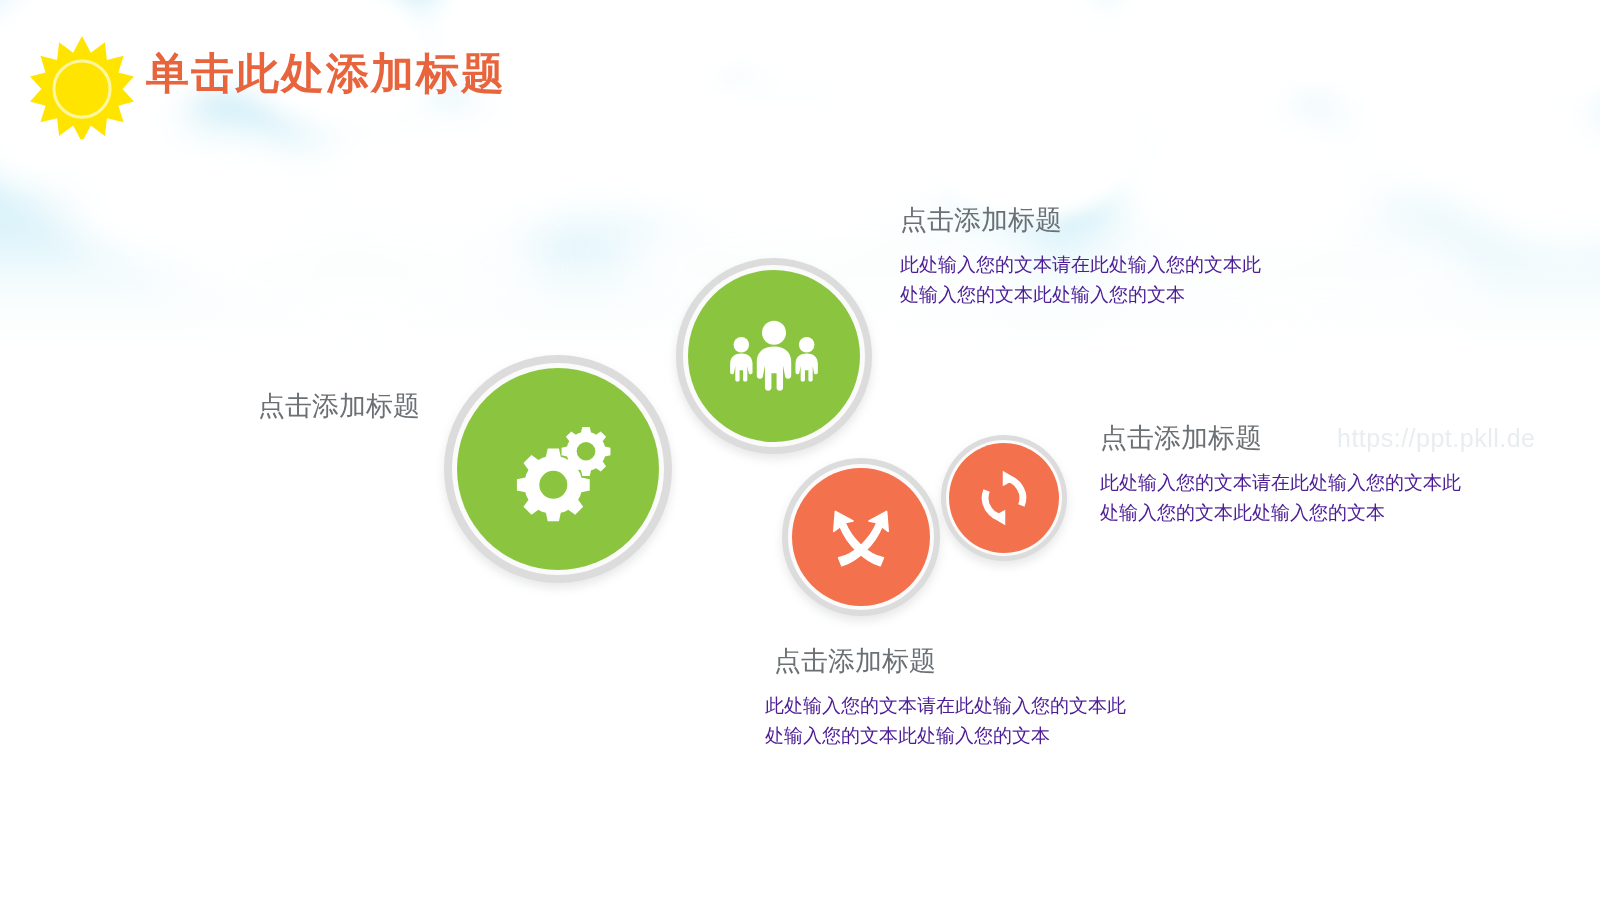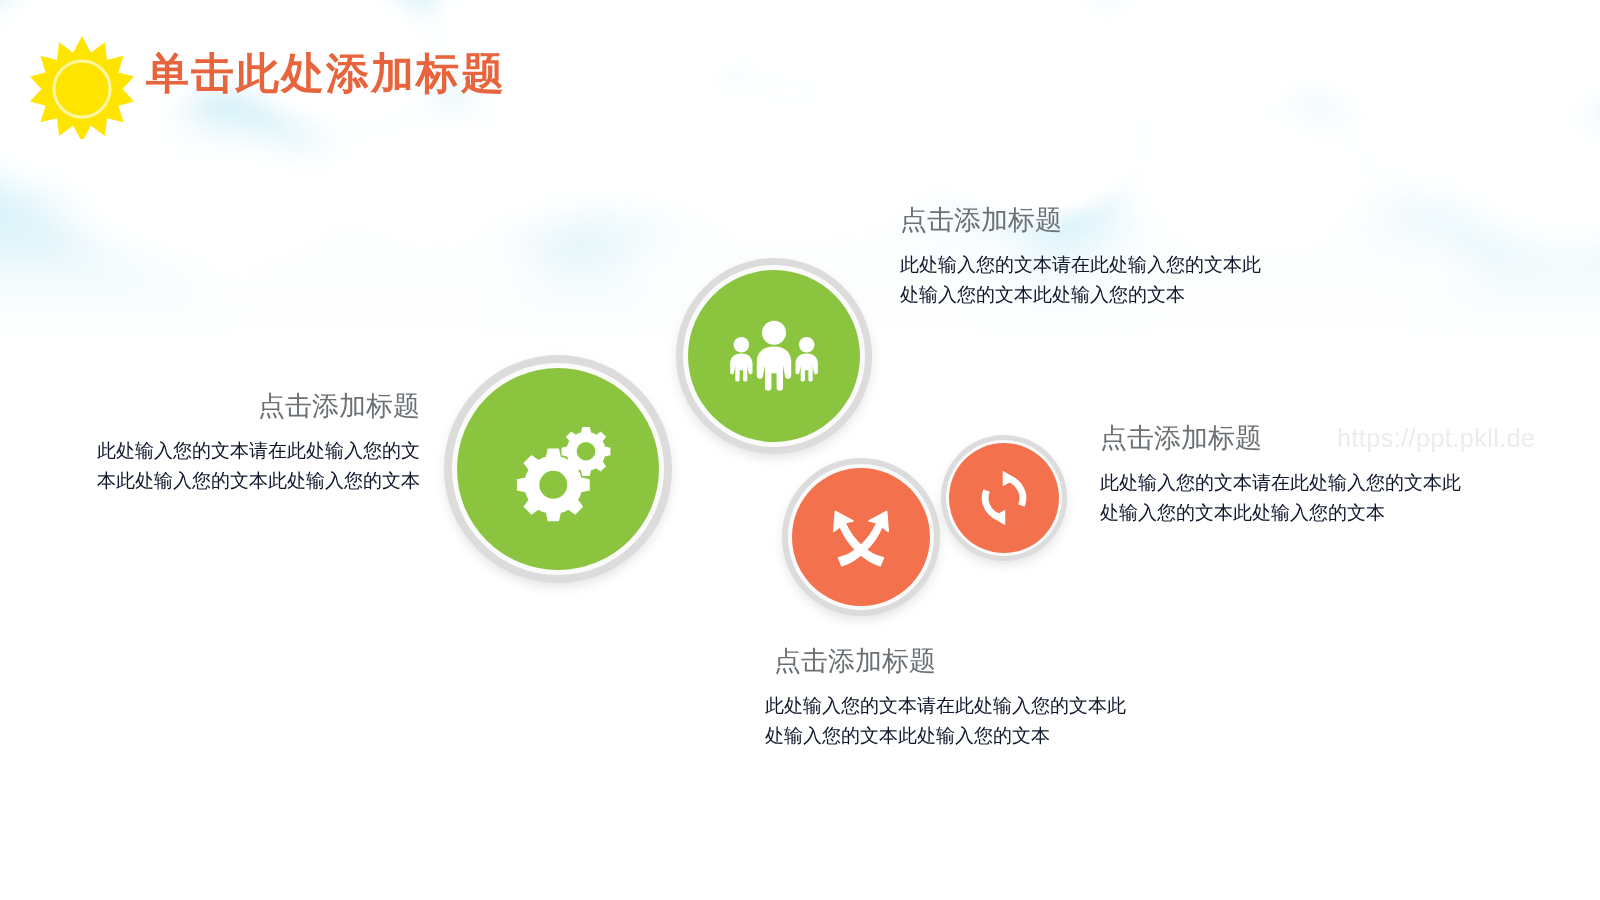--- a/index.html
+++ b/index.html
@@ -110,21 +110,21 @@
   
   .txtblock { position: absolute; }
   .txtblock .bt {
     font-size: 27px;
     color: #6b7074;
     line-height: 1.2;
     white-space: nowrap;
   }
   .txtblock .bd {
     font-size: 19px;
-    color: #0f172a;
+    color: #4c1d95;
     line-height: 1.55;
     margin-top: 14px;
   }
   .align-right { text-align: right; }
   .align-left  { text-align: left; }
 
   
   .watermark {
     position: absolute;
     left: 1337px;
@@ -260,24 +260,20 @@
             <polygon points="48,6 70,19 48,31" fill="#ffffff"></polygon>
             <polygon points="52,94 30,81 52,69" fill="#ffffff"></polygon>
           </svg>
         </span>
       </div>
     </div>
   </div>
 
   <div class="txtblock align-right" style="left:60px; top:390px; width:360px;">
     <div class="bt">点击添加标题</div>
-    <div class="bd">
-      <div>此处输入您的文本请在此处输入您的文</div>
-      <div>本此处输入您的文本此处输入您的文本</div>
-    </div>
   </div>
 
   <div class="txtblock align-left" style="left:900px; top:204px; width:420px;">
     <div class="bt">点击添加标题</div>
     <div class="bd">
       <div>此处输入您的文本请在此处输入您的文本此</div>
       <div>处输入您的文本此处输入您的文本</div>
     </div>
   </div>
 

